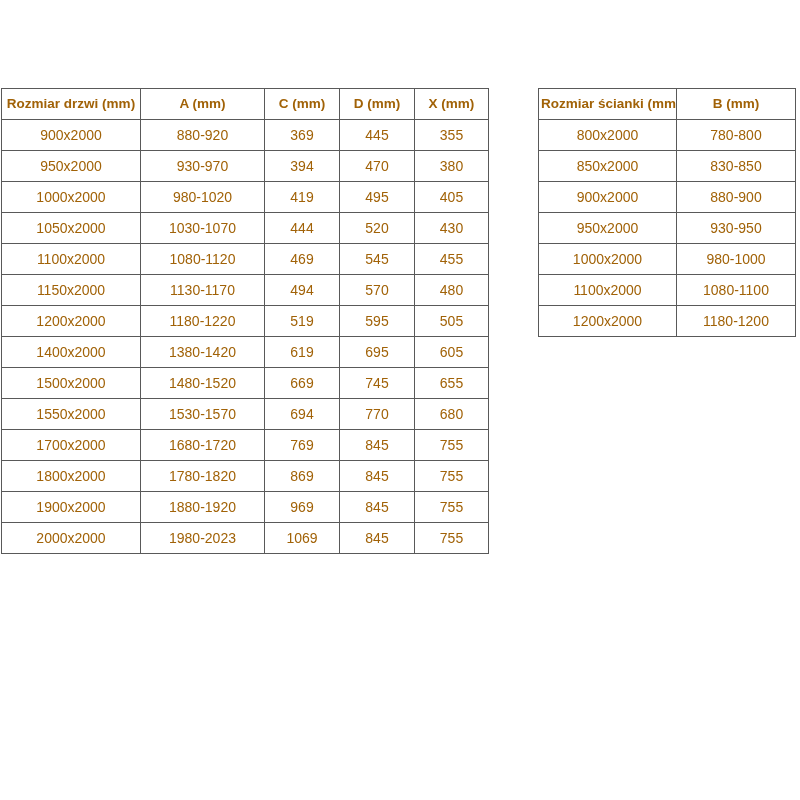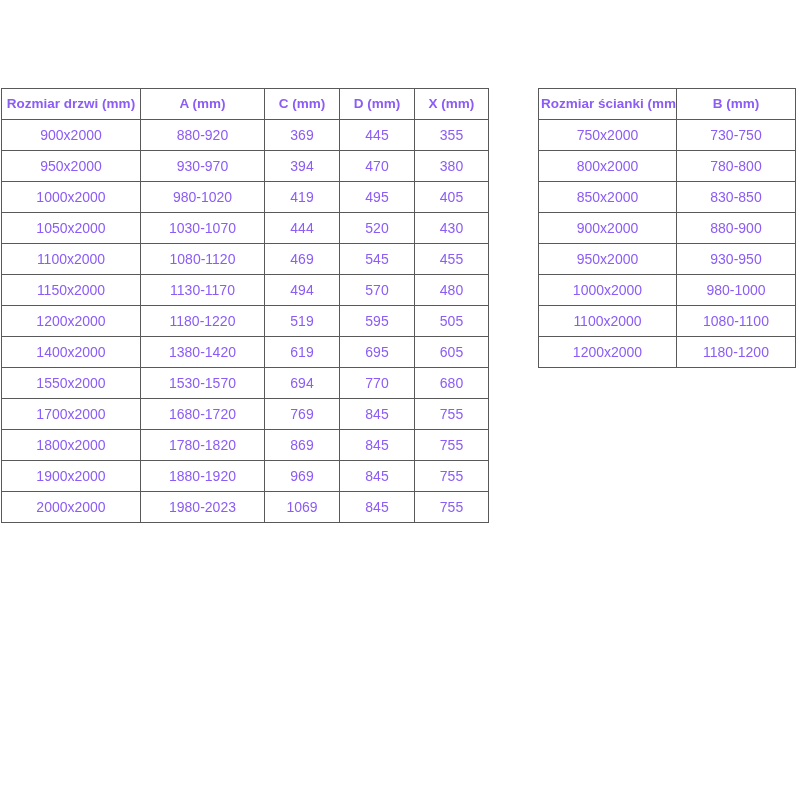--- a/index.html
+++ b/index.html
@@ -6,21 +6,21 @@
     margin: 0;
     padding: 0;
     background: #ffffff;
   }
   .canvas {
     position: relative;
     width: 800px;
     height: 800px;
     background: #ffffff;
     font-family: "Liberation Sans", sans-serif;
-    color: #8b5cf6;
+    color: #a16207;
   }
   table.spec-table {
     position: absolute;
     border-collapse: collapse;
     table-layout: fixed;
     background: #ffffff;
   }
   table.spec-table th,
   table.spec-table td {
     border: 1px solid #595959;
@@ -112,20 +112,27 @@
           <td>505</td>
         </tr>
         <tr>
           <td>1400x2000</td>
           <td>1380-1420</td>
           <td>619</td>
           <td>695</td>
           <td>605</td>
         </tr>
         <tr>
+          <td>1500x2000</td>
+          <td>1480-1520</td>
+          <td>669</td>
+          <td>745</td>
+          <td>655</td>
+        </tr>
+        <tr>
           <td>1550x2000</td>
           <td>1530-1570</td>
           <td>694</td>
           <td>770</td>
           <td>680</td>
         </tr>
         <tr>
           <td>1700x2000</td>
           <td>1680-1720</td>
           <td>769</td>
@@ -162,24 +169,20 @@
         <col style="width: 119px;">
       </colgroup>
       <thead>
         <tr>
           <th>Rozmiar ścianki (mm)</th>
           <th>B (mm)</th>
         </tr>
       </thead>
       <tbody>
         <tr>
-          <td>750x2000</td>
-          <td>730-750</td>
-        </tr>
-        <tr>
           <td>800x2000</td>
           <td>780-800</td>
         </tr>
         <tr>
           <td>850x2000</td>
           <td>830-850</td>
         </tr>
         <tr>
           <td>900x2000</td>
           <td>880-900</td>

